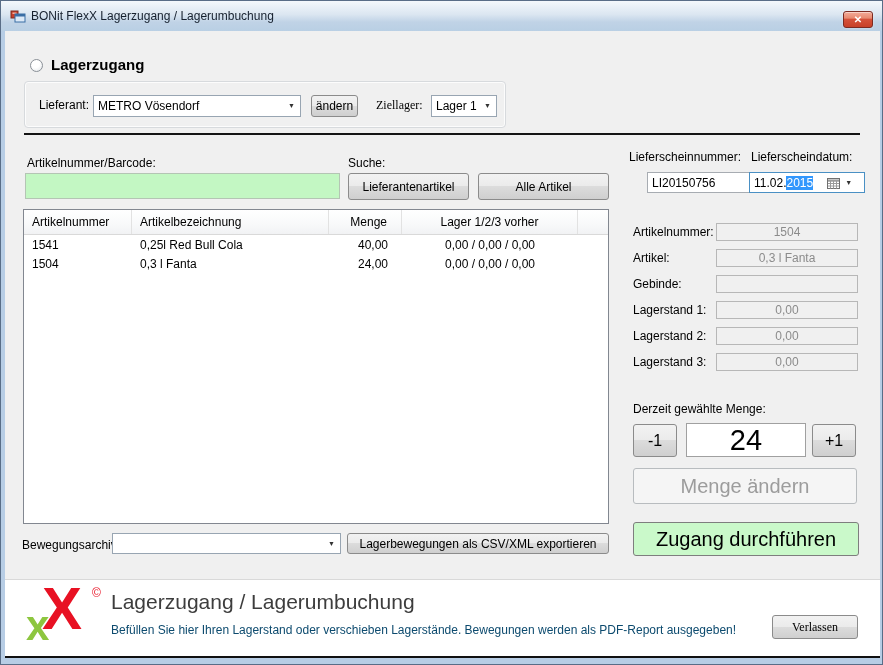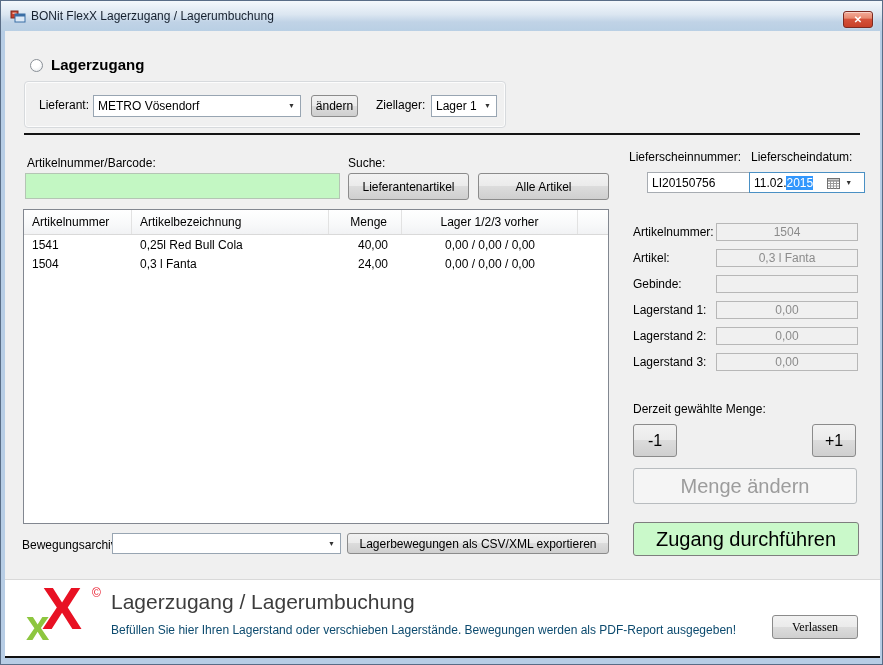--- a/index.html
+++ b/index.html
@@ -129,21 +129,21 @@
       <span class="radio-circle"></span><span class="radio-label">Lagerzugang</span>
     </div>
 
     <div class="groupbox"></div>
     <span class="lbl" style="left:34px; top:67px;">Lieferant:</span>
     <div class="combo" style="left:88px; top:64px; width:208px; height:22px;">
       <span>METRO Vösendorf</span>
       <span class="arrow">▼</span>
     </div>
     <div class="btn" style="left:306px; top:64px; width:47px; height:22px;">ändern</div>
-    <span class="lbl" style="left:371px; top:67px;">Ziellager:</span>
+    <span class="lbl" style="left:371px; top:67px;font-family:Liberation Serif, serif;">Ziellager:</span>
     <div class="combo" style="left:426px; top:64px; width:66px; height:22px;">
       <span>Lager 1</span>
       <span class="arrow">▼</span>
     </div>
 
     <div class="separator"></div>
 
     <span class="lbl" style="left:22px; top:125px;">Artikelnummer/Barcode:</span>
     <div class="field green-bg" style="left:20px; top:142px; width:315px; height:26px;">
       <span></span>
@@ -203,20 +203,21 @@
     <div class="dfield" style="top:244px;"></div>
     <span class="dlabel" style="top:272px;">Lagerstand 1:</span>
     <div class="dfield" style="top:270px;">0,00</div>
     <span class="dlabel" style="top:298px;">Lagerstand 2:</span>
     <div class="dfield" style="top:296px;">0,00</div>
     <span class="dlabel" style="top:324px;">Lagerstand 3:</span>
     <div class="dfield" style="top:322px;">0,00</div>
 
     <span class="lbl" style="left:628px; top:371px;">Derzeit gewählte Menge:</span>
     <div class="btn" style="left:628px; top:393px; width:44px; height:33px; font-size:16px;">-1</div>
+    <div class="qty-display">24</div>
     <div class="btn" style="left:807px; top:393px; width:44px; height:33px; font-size:16px;">+1</div>
     <div class="btn big green" style="left:628px; top:491px; width:226px; height:34px;">Zugang durchführen</div>
     <div class="btn big disabled" style="left:628px; top:437px; width:224px; height:36px;">Menge ändern</div>
 
     <span class="lbl" style="left:17px; top:507px;">Bewegungsarchiv:</span>
     <div class="combo" style="left:107px; top:502px; width:229px; height:21px;">
       <span></span>
       <span class="arrow">▼</span>
     </div>
     <div class="btn" style="left:342px; top:502px; width:262px; height:21px;">Lagerbewegungen als CSV/XML exportieren</div>

